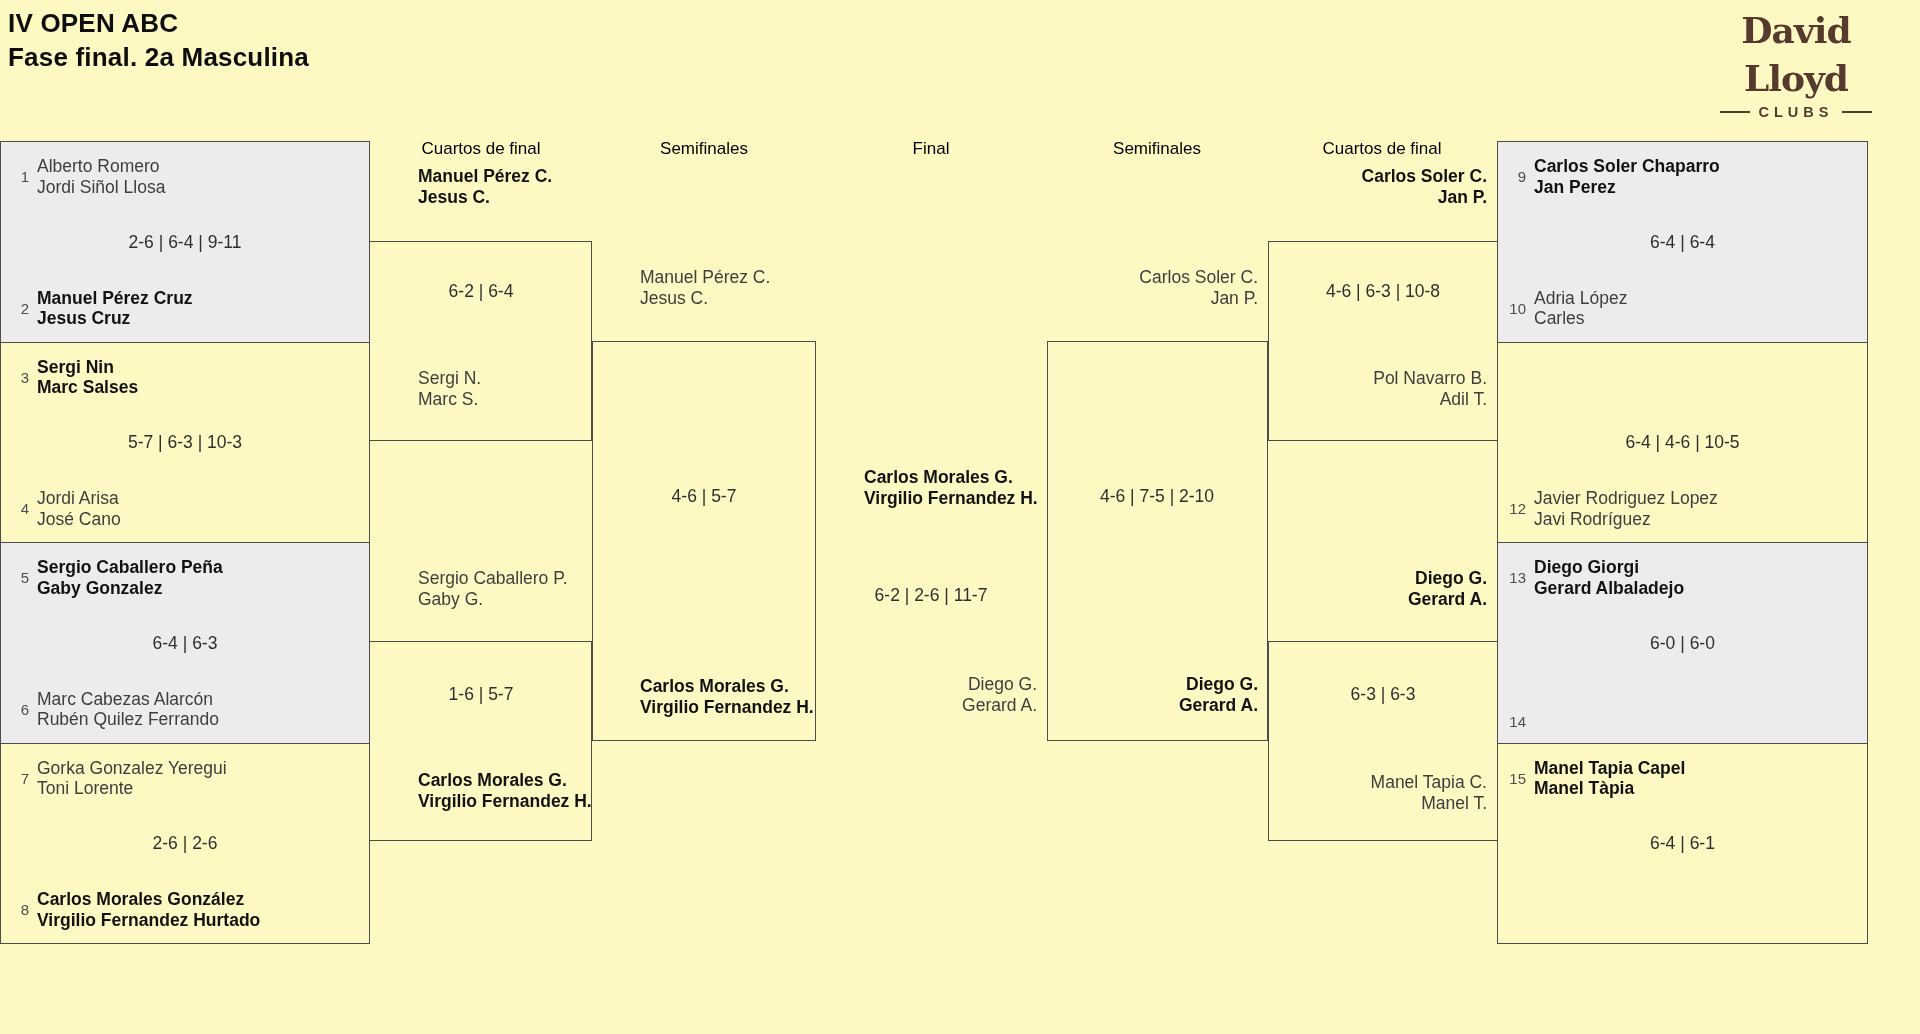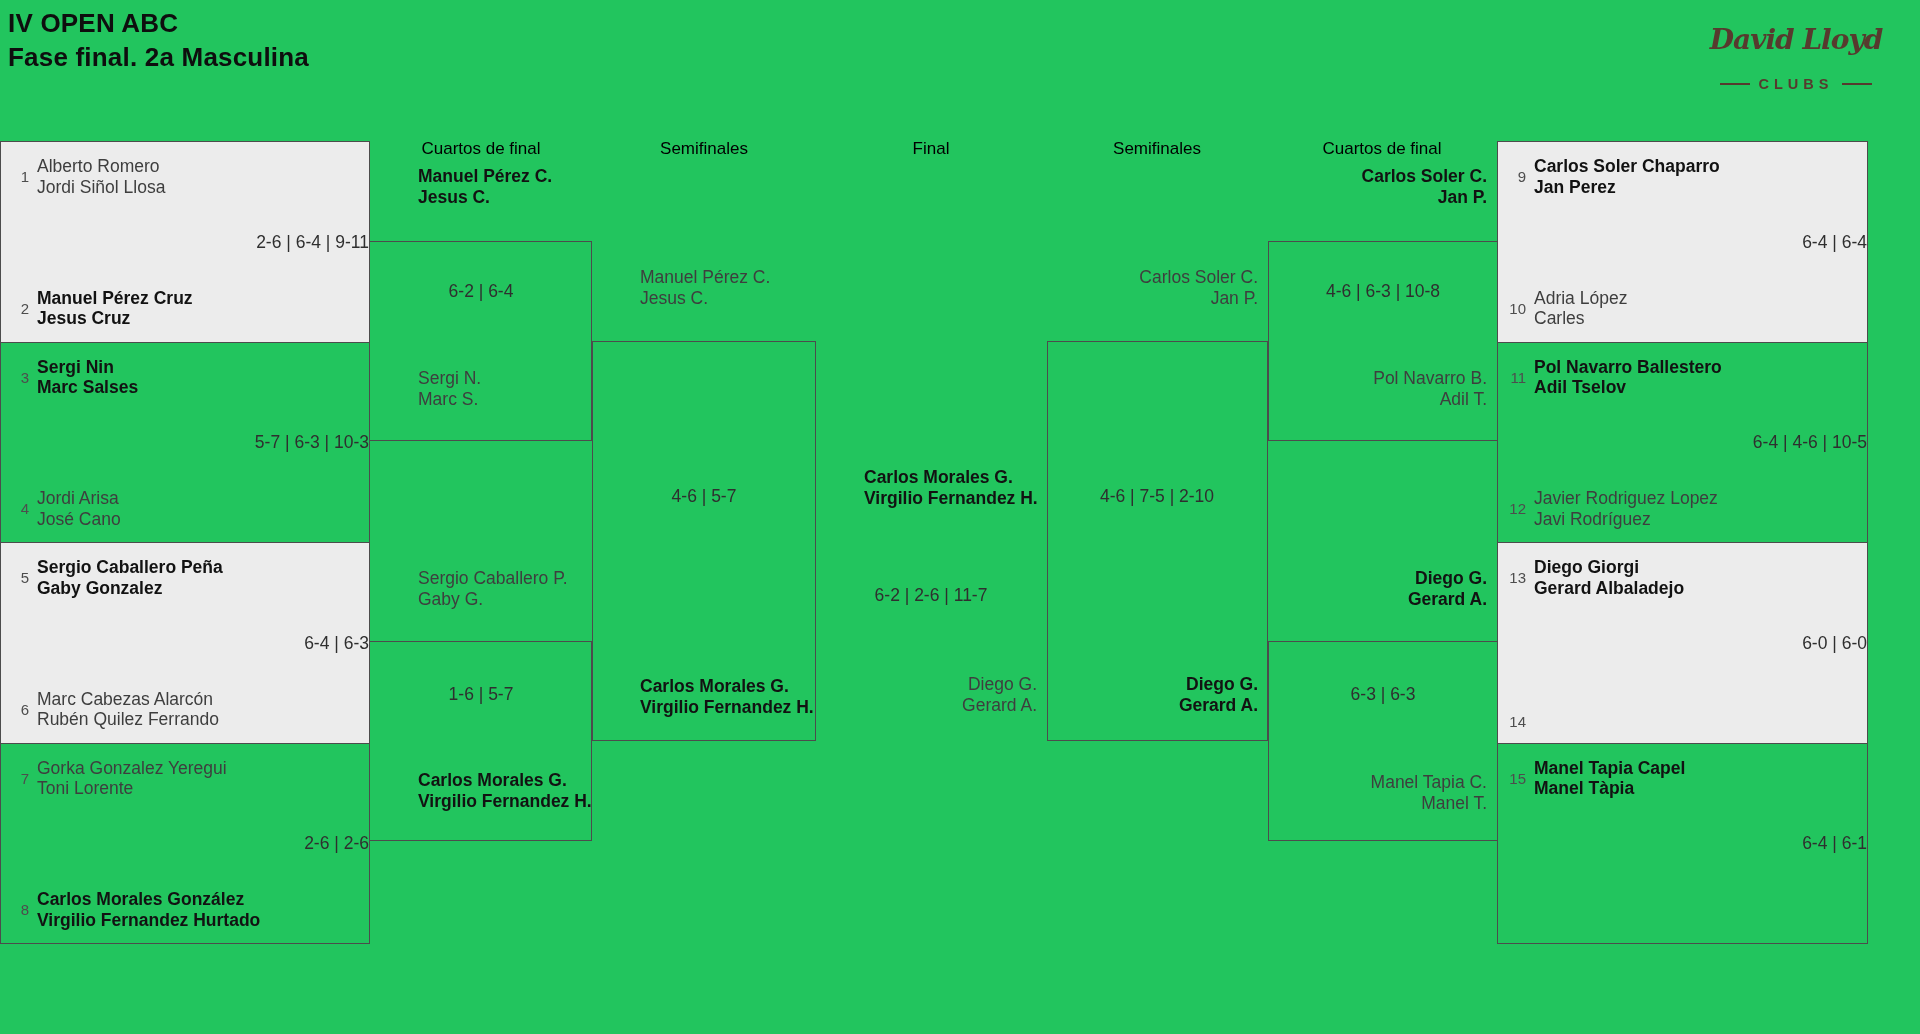--- a/index.html
+++ b/index.html
@@ -1,46 +1,46 @@
 <!DOCTYPE html>
 <html><head>
 <meta charset="utf-8">
 <style>
   html,body{margin:0;padding:0;background:#fff;}
   .stage{
-    position:relative;width:1920px;height:1034px;background:#22c55e;overflow:hidden;
+    position:relative;width:1920px;height:1034px;background:#fef9c3;overflow:hidden;
     font-family:"Liberation Sans","DejaVu Sans",sans-serif;color:#1a1a1a;
   }
   .stage *{box-sizing:border-box;}
 
   
   .titleblock{position:absolute;left:8px;top:6px;font-size:26px;line-height:34px;font-weight:600;color:#0e0e0e;letter-spacing:.2px;}
 
   .logo{position:absolute;right:16px;top:6px;width:216px;text-align:center;color:#573a2e;}
-  .logo-script{font-family:"DejaVu Serif","Liberation Serif",serif;font-style:italic;font-weight:bold;font-size:28px;line-height:68px;letter-spacing:-1px;}
+  .logo-script{font-family:"DejaVu Serif","Liberation Serif",serif;font-weight:bold;font-size:36px;line-height:48px;letter-spacing:-1px;}
   .logo-clubs{margin-top:2px;display:flex;align-items:center;justify-content:center;gap:9px;}
   .logo-rule{display:inline-block;width:30px;height:2px;background:#573a2e;}
   .logo-clubs-text{font-size:14.5px;font-weight:bold;letter-spacing:5px;}
 
   
   .rh{position:absolute;top:107px;transform:translateX(-50%);white-space:nowrap;font-size:17px;font-weight:500;color:#000;margin-top:32px;}
 
   
   .col16{position:absolute;display:flex;flex-direction:column;border:1.5px solid #4c4c4c;}
   .m16{flex:1 1 0;position:relative;}
   .m16 + .m16{border-top:1.5px solid #4c4c4c;}
   .m16.g{background:#ececec;}
   .row{position:absolute;left:8px;right:6px;display:flex;}
   .row.t1{top:14px;}
   .row.t2{bottom:13px;}
   .seed{width:20px;text-align:right;margin-right:8px;font-size:15px;color:#4d4d4d;align-self:center;}
   .names{display:flex;flex-direction:column;}
   .nl{font-size:17.5px;line-height:20.5px;color:#3e3e3e;white-space:nowrap;}
   .winner .nl{font-weight:bold;color:#121212;}
-  .sc16{position:absolute;left:0;right:0;top:50%;transform:translateY(-50%);text-align:right;font-size:17.5px;color:#2f2f2f;}
+  .sc16{position:absolute;left:0;right:0;top:50%;transform:translateY(-50%);text-align:center;font-size:17.5px;color:#2f2f2f;}
 
   
   .rect{position:absolute;border:1.5px solid #4c4c4c;background:transparent;}
   .rect.no-l{border-left:none;}
   .rect.no-r{border-right:none;}
 
   
   .tb{position:absolute;white-space:nowrap;}
   .tb .nl{font-size:17.5px;line-height:20.5px;margin-left:36px;}
   .tb.bold .nl{font-weight:bold;color:#121212;}
@@ -157,27 +157,20 @@
       <div class="sc16">6-4 | 6-4</div>
       <div class="row t2">
         <span class="seed">10</span>
         <span class="names">
           <span class="nl">Adria López</span>
           <span class="nl">Carles</span>
         </span>
       </div>
     </div>
     <div class="m16">
-      <div class="row t1 winner">
-        <span class="seed">11</span>
-        <span class="names">
-          <span class="nl">Pol Navarro Ballestero</span>
-          <span class="nl">Adil Tselov</span>
-        </span>
-      </div>
       <div class="sc16">6-4 | 4-6 | 10-5</div>
       <div class="row t2">
         <span class="seed">12</span>
         <span class="names">
           <span class="nl">Javier Rodriguez Lopez</span>
           <span class="nl">Javi Rodríguez</span>
         </span>
       </div>
     </div>
     <div class="m16 g">

